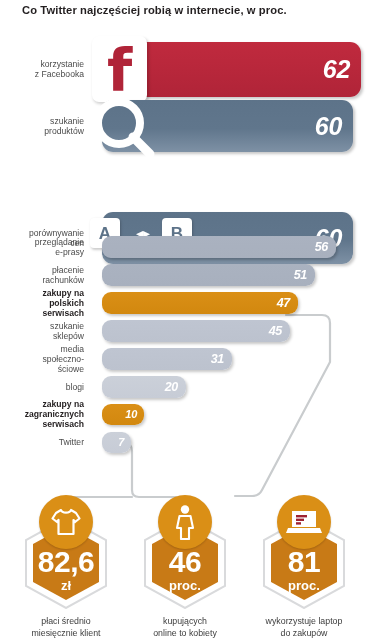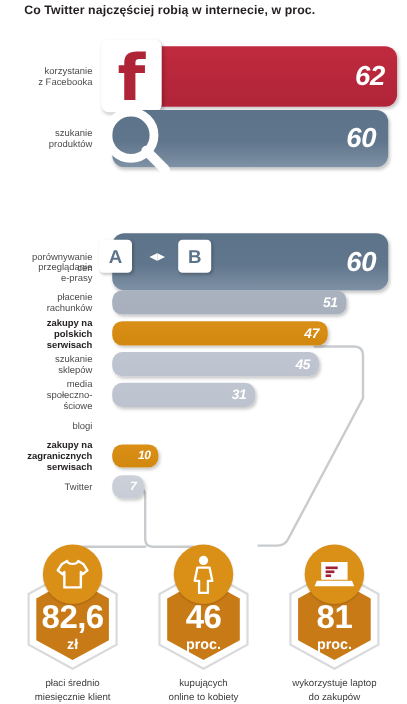--- a/index.html
+++ b/index.html
@@ -154,20 +154,23 @@
           <span>A</span>
         </div>
         <div class="ab-arrows">◂▸</div>
         <div class="ab-box" style="left:72px">
           <span>B</span>
         </div>
       </div>
     </div>
     <div class="row" style="top: 214px; height: 34px;">
       <div class="lbl" style="top: 1px;">przeglądanie<br>e-prasy</div>
+      <div class="bar c-grey1 mid" style="top: 0px; height: 22px; width: 234px; border-radius: 9px;">
+        <span class="val">56</span>
+      </div>
     </div>
     <div class="row" style="top: 242px; height: 22px;">
       <div class="lbl" style="top: 1px;">płacenie<br>rachunków</div>
       <div class="bar c-grey1 mid" style="top: 0px; height: 22px; width: 213px; border-radius: 9px;">
         <span class="val">51</span>
       </div>
     </div>
     <div class="row" style="top: 270px; height: 22px;">
       <div class="lbl bold" style="top: -4px;">zakupy na<br>polskich<br>serwisach</div>
       <div class="bar c-orange mid" style="top: 0px; height: 22px; width: 196px; border-radius: 9px;">
@@ -181,20 +184,23 @@
       </div>
     </div>
     <div class="row" style="top: 326px; height: 22px;">
       <div class="lbl" style="top: -4px;">media<br>społeczno-<br>ściowe</div>
       <div class="bar c-grey2 mid" style="top: 0px; height: 22px; width: 130px; border-radius: 9px;">
         <span class="val">31</span>
       </div>
     </div>
     <div class="row" style="top: 354px; height: 22px;">
       <div class="lbl" style="top: 6px;">blogi</div>
+      <div class="bar c-grey3 mid" style="top: 0px; height: 22px; width: 84px; border-radius: 9px;">
+        <span class="val">20</span>
+      </div>
     </div>
     <div class="row" style="top: 382px; height: 21px;">
       <div class="lbl bold" style="top: -5px;">zakupy na<br>zagranicznych<br>serwisach</div>
       <div class="bar c-orange sm" style="top: 0px; height: 21px; width: 42px; border-radius: 9px;">
         <span class="val">10</span>
       </div>
     </div>
     <div class="row" style="top: 410px; height: 21px;">
       <div class="lbl" style="top: 5px;">Twitter</div>
       <div class="bar c-grey3 sm" style="top: 0px; height: 21px; width: 29px; border-radius: 9px;">

